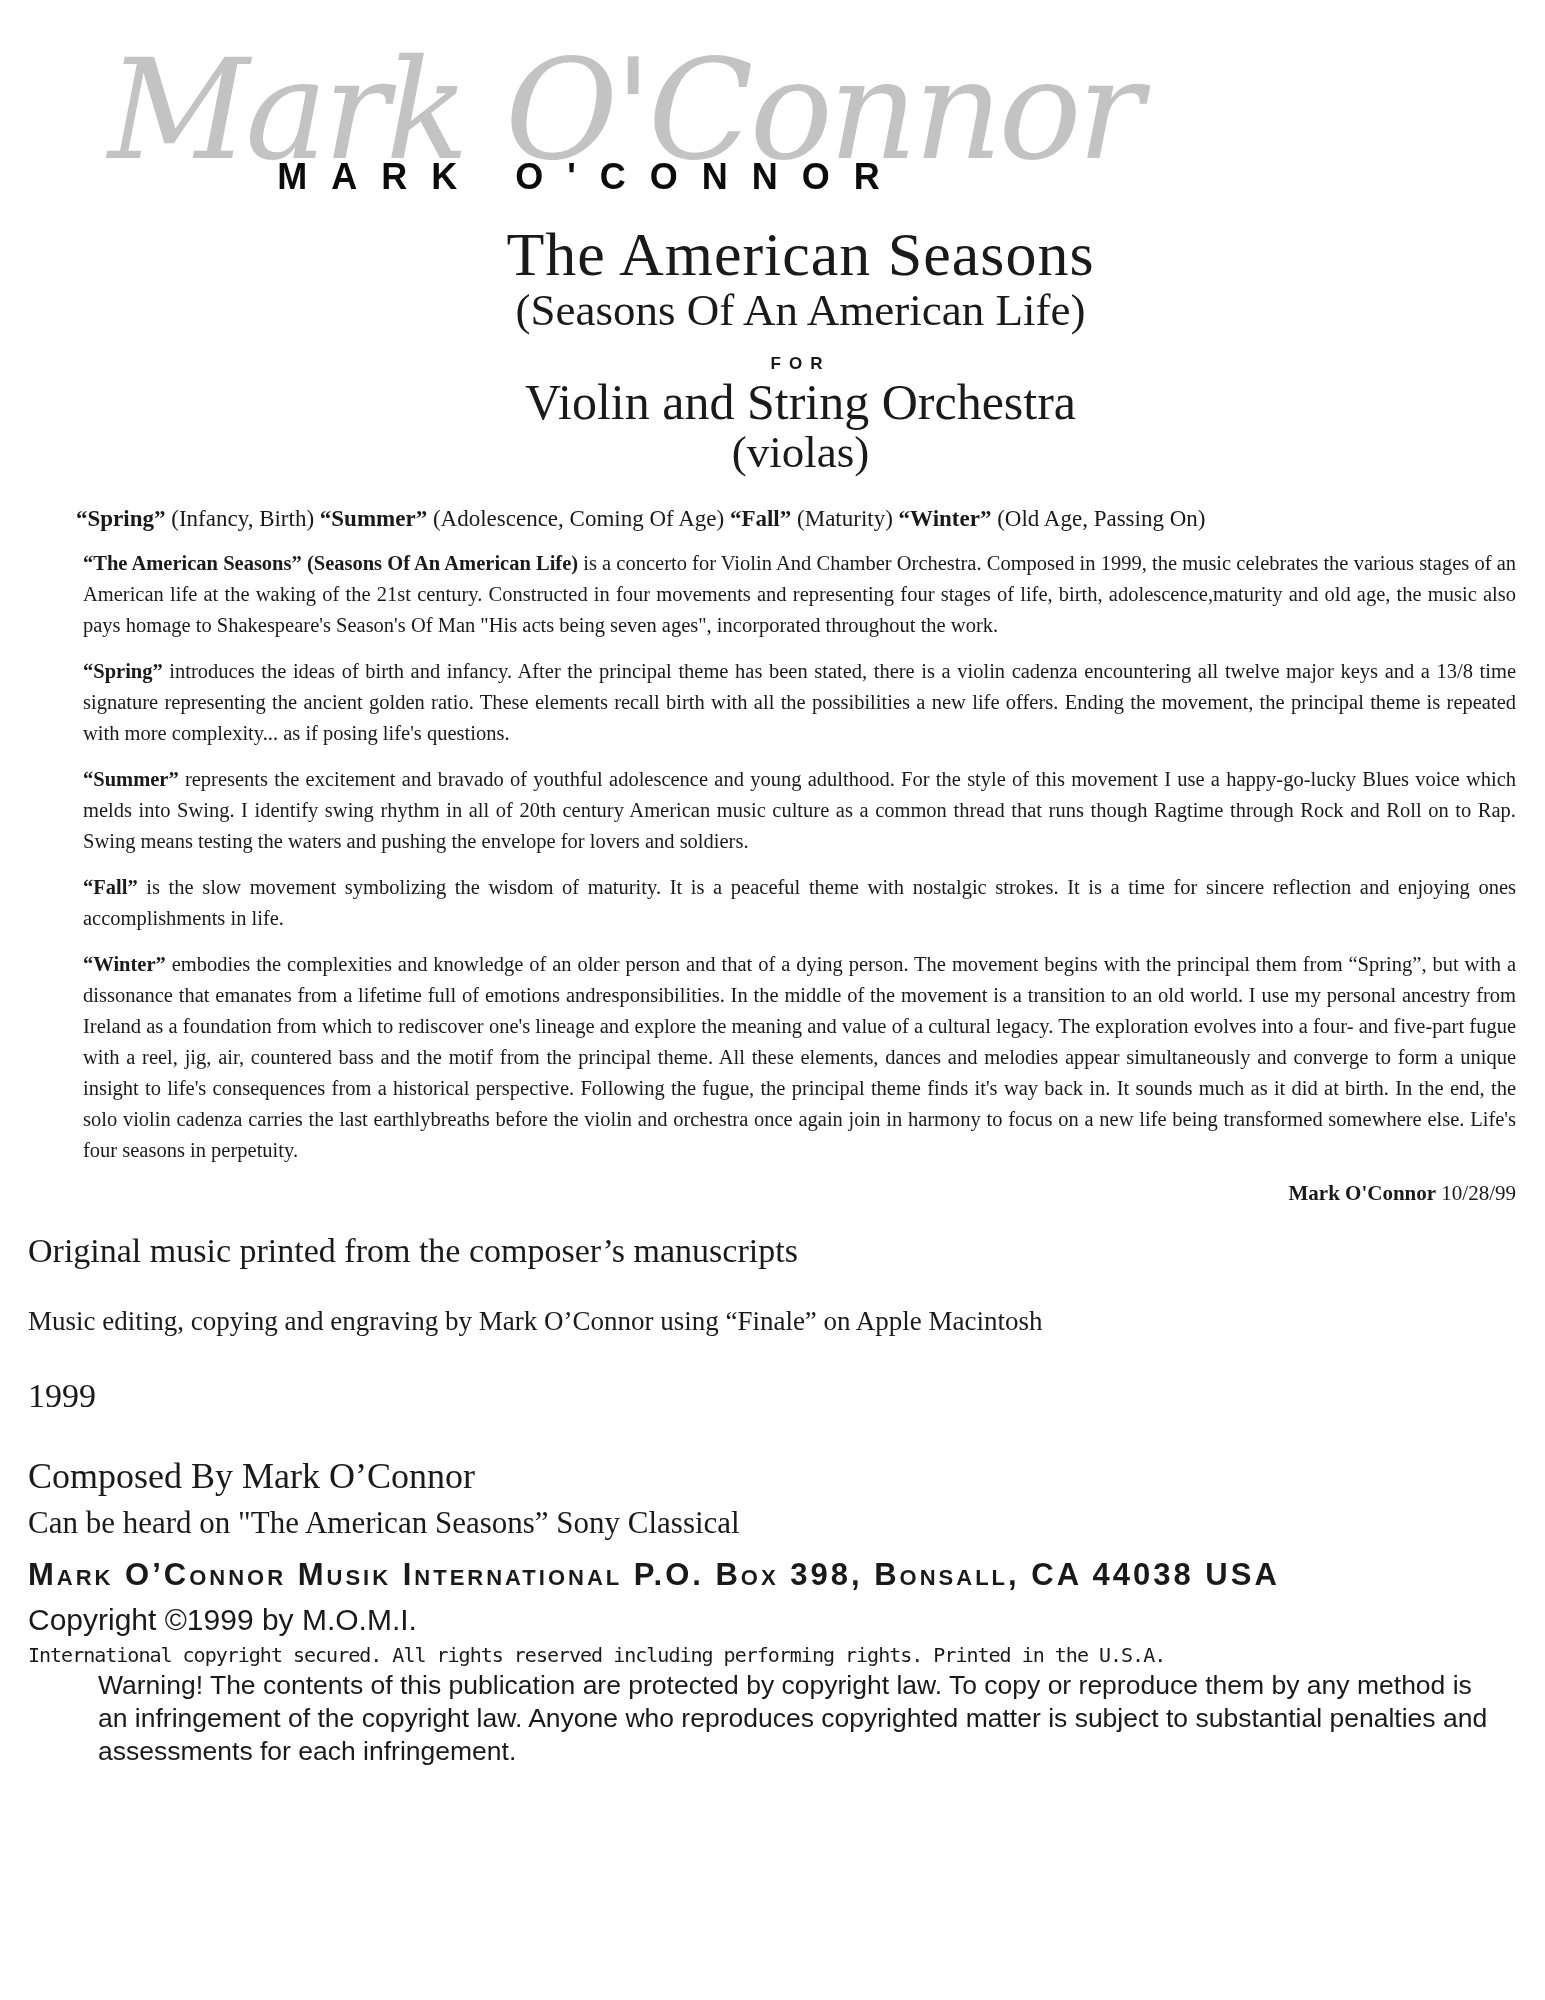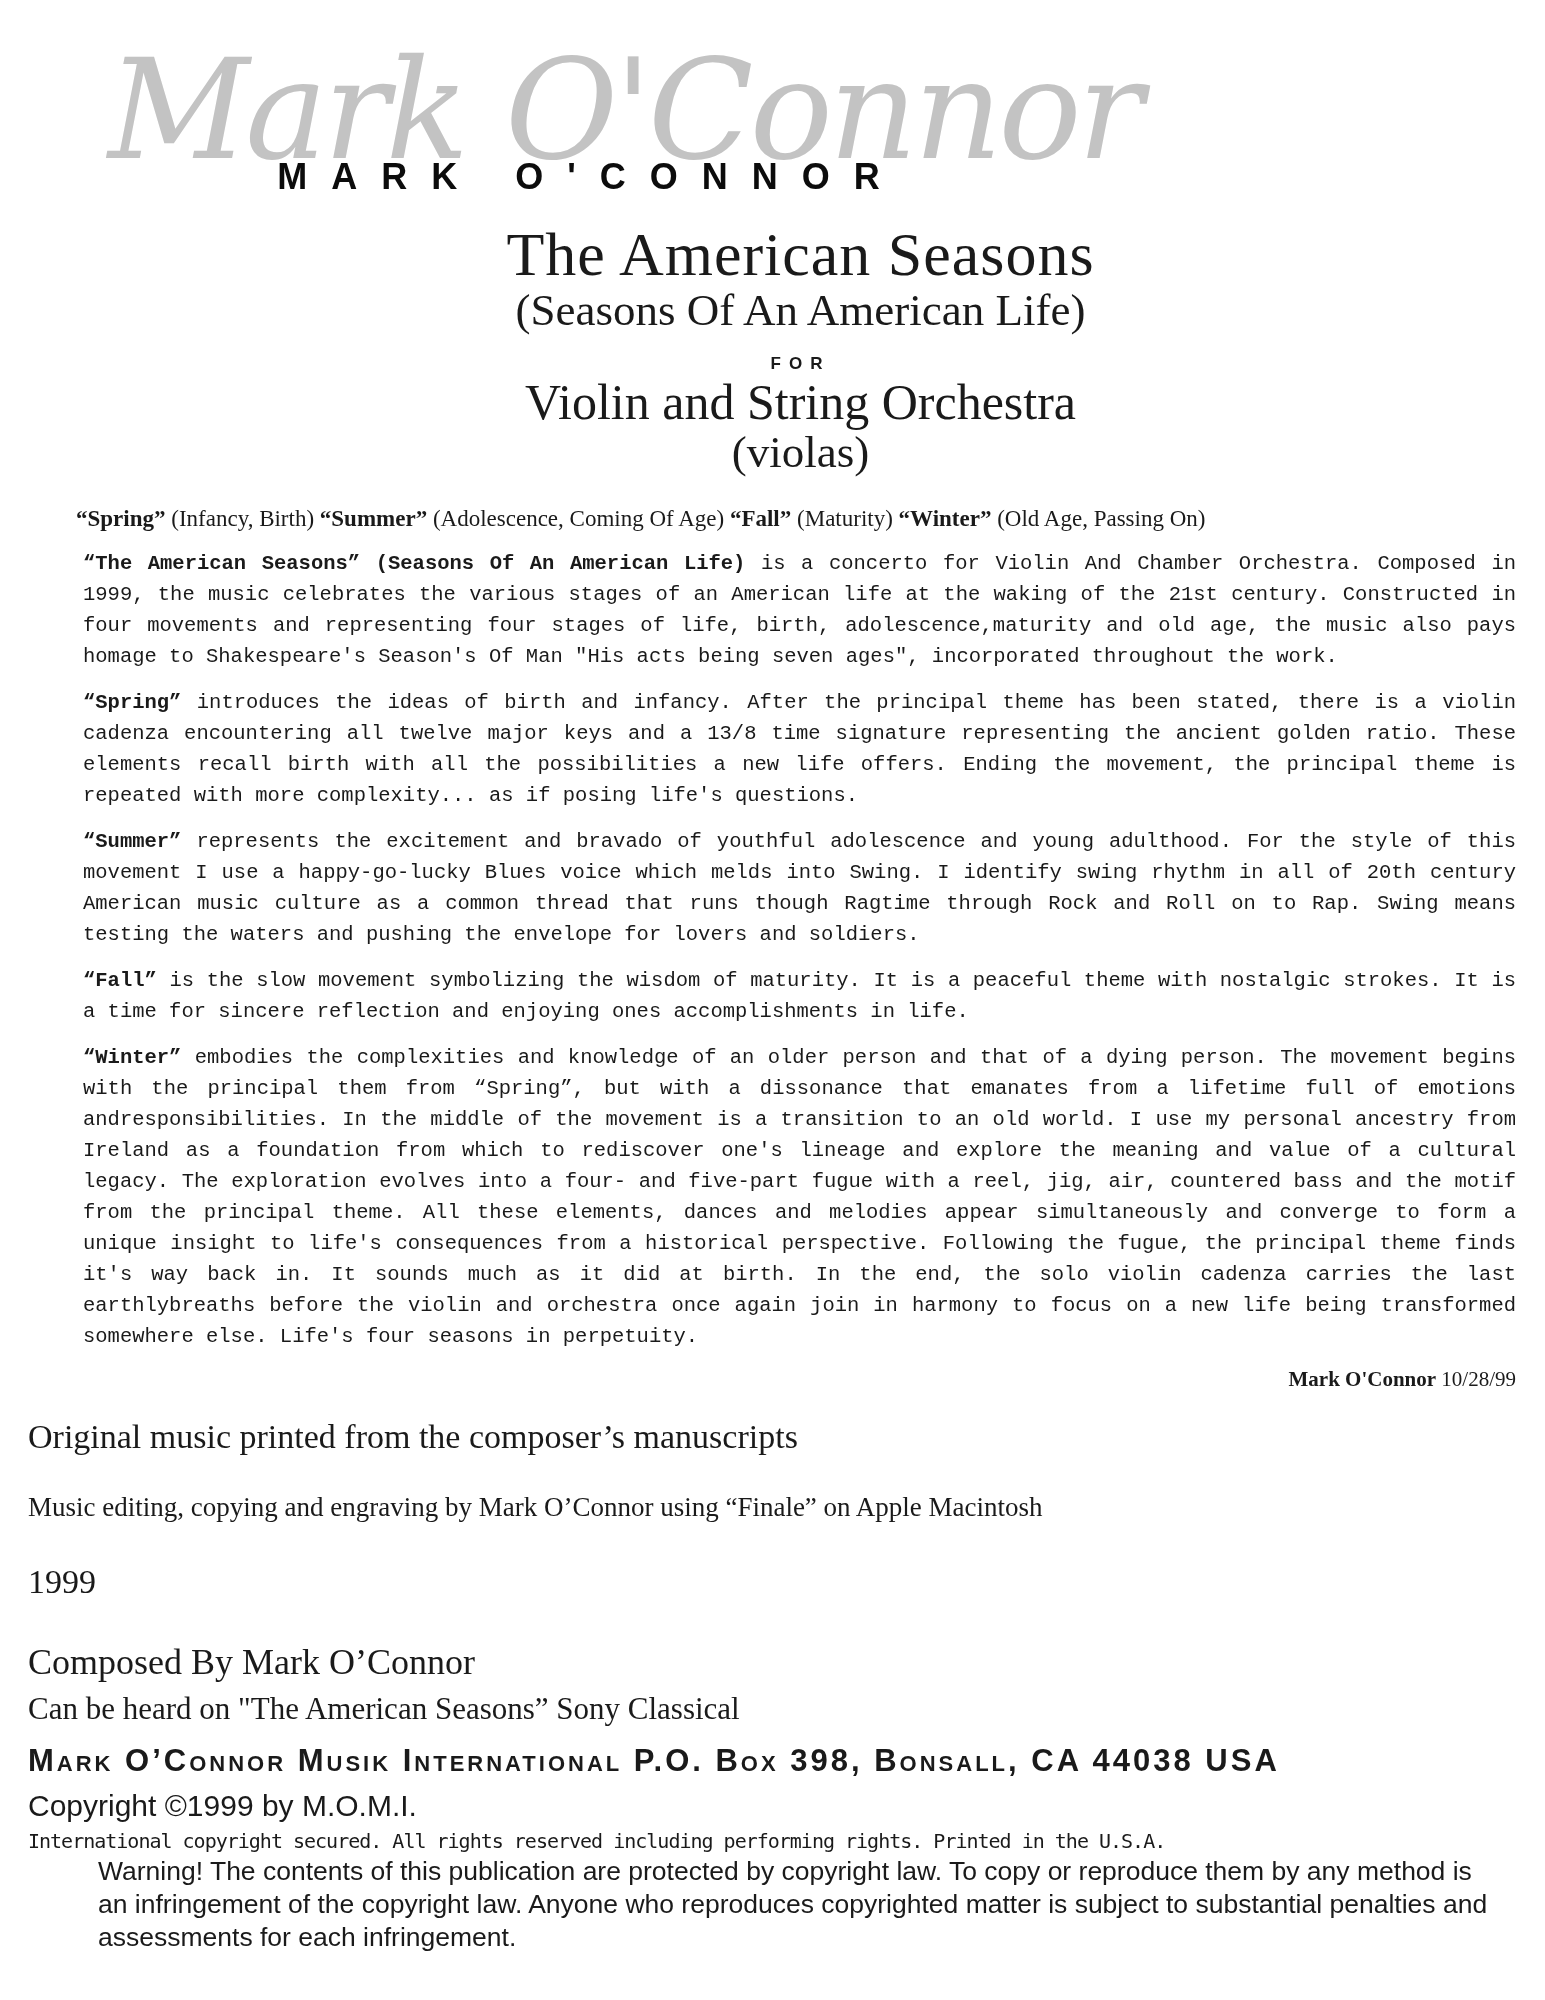--- a/index.html
+++ b/index.html
@@ -46,21 +46,21 @@
   .part-label{font-size:45px;line-height:1.05;}
   
   .seasons-line{
     margin:30px 48px 0 48px;
     font-size:23px;
     text-align:left;
     white-space:nowrap;
   }
   .seasons-line b{font-weight:bold;}
   
-  .notes{margin:16px 57px 12px 55px;font-family:Liberation Mono, monospace;}
+  .notes{margin:16px 57px 12px 55px;}
   .notes p{
     margin:0 0 15px 0;
     font-size:20.5px;
     line-height:31px;
     text-align:justify;
   }
   .notes p b{font-weight:bold;}
   .signature{
     margin:2px 57px 0 0;
     text-align:right;

